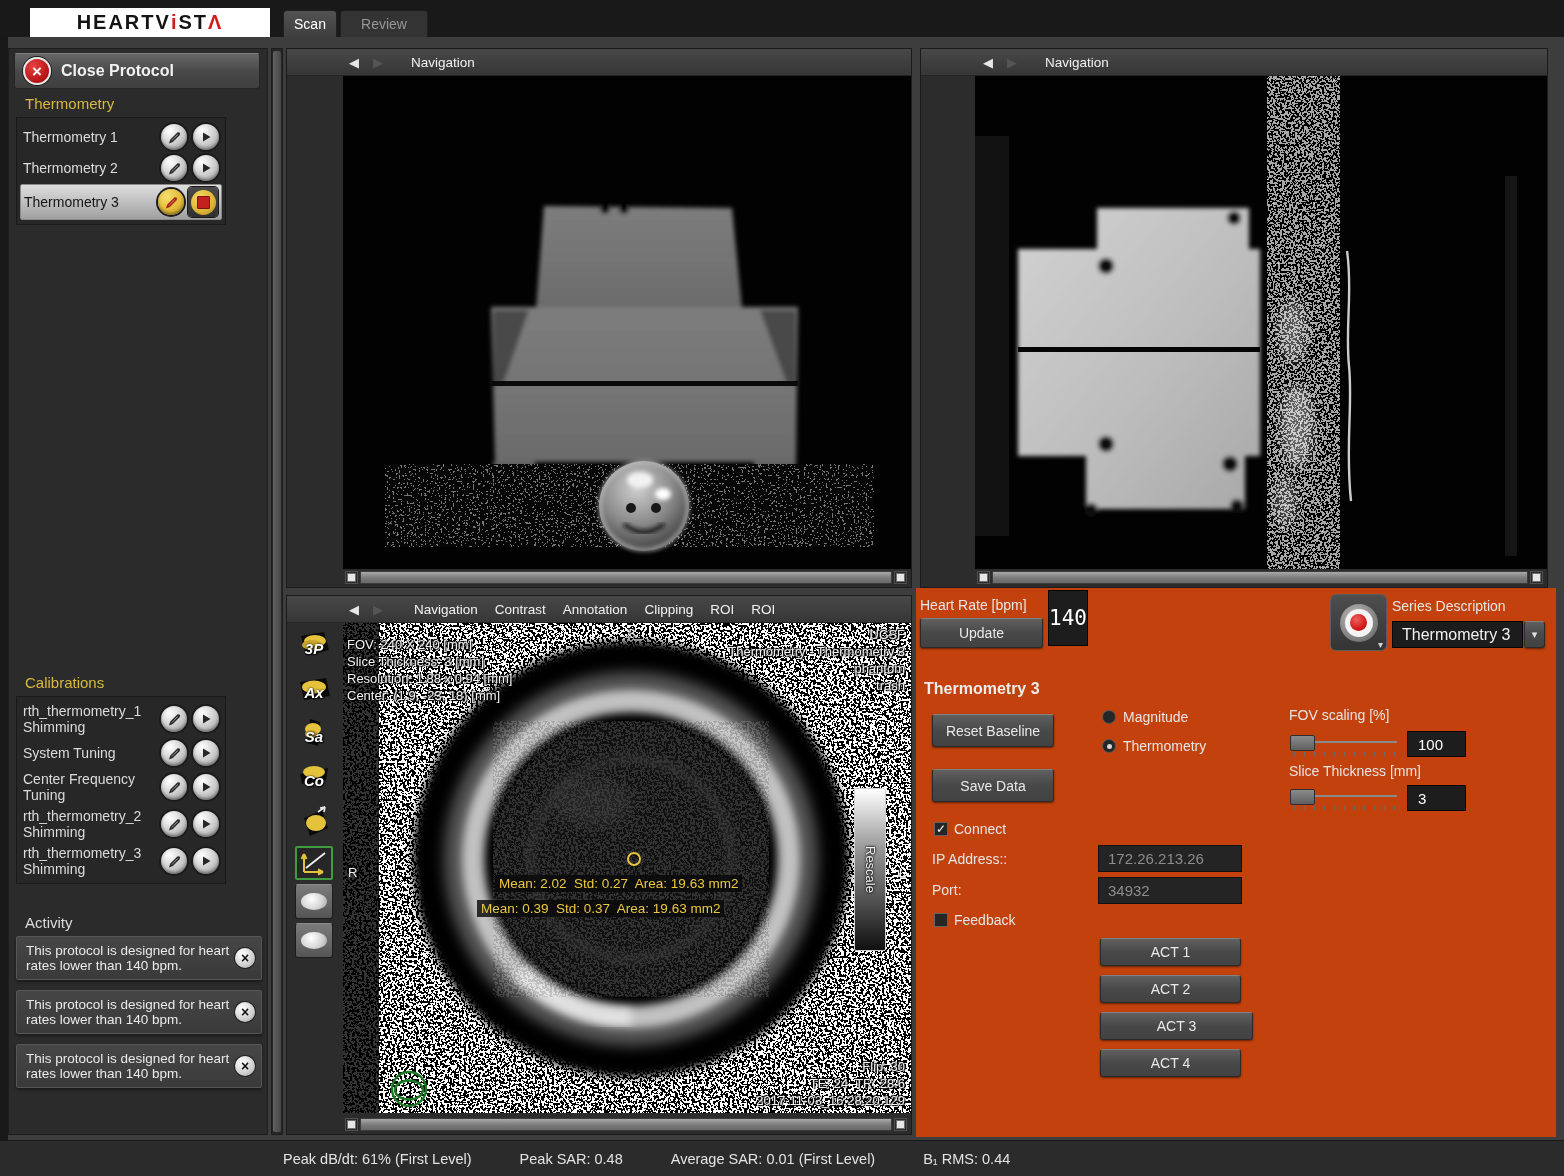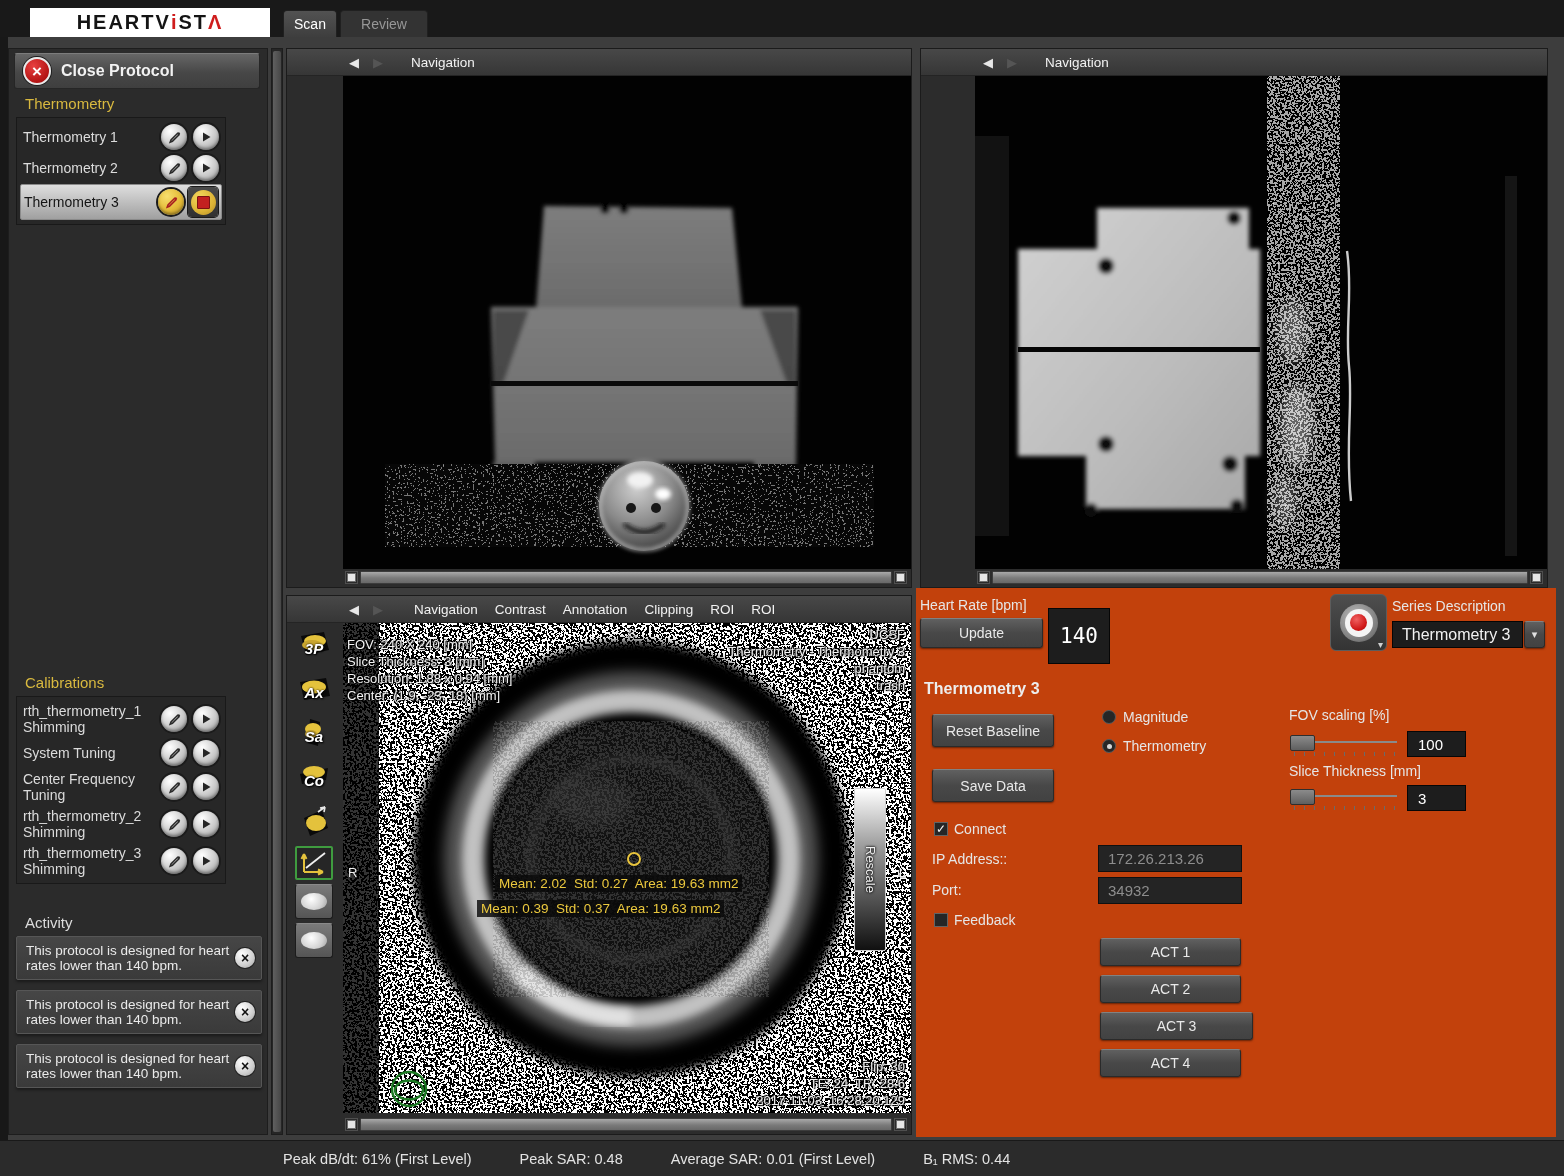--- a/index.html
+++ b/index.html
@@ -541,21 +541,21 @@
           <i></i>
         </span>
     </div>
   </div>
 
   <div class="quad">
     <div class="ctl-label" style="left:4px;top:9px;">Heart Rate [bpm]</div>
     <div class="btn" style="left:4px;top:30px;width:123px;height:30px;">
         <span>Update</span>
       </div>
-    <div class="valuebox hr-value" style="left:132px;top:20px;width:62px;height:56px;">140</div>
+    <div class="valuebox hr-value" style="left:132px;top:2px;width:40px;height:56px;">140</div>
 
     <div class="recbtn">
       <span class="recring">
           <span class="recwhite">
             <span class="recdot"></span>
           </span>
         </span>
       <span class="reccorner">▾</span>
     </div>
     <div class="ctl-label" style="left:476px;top:10px;">Series Description</div>

